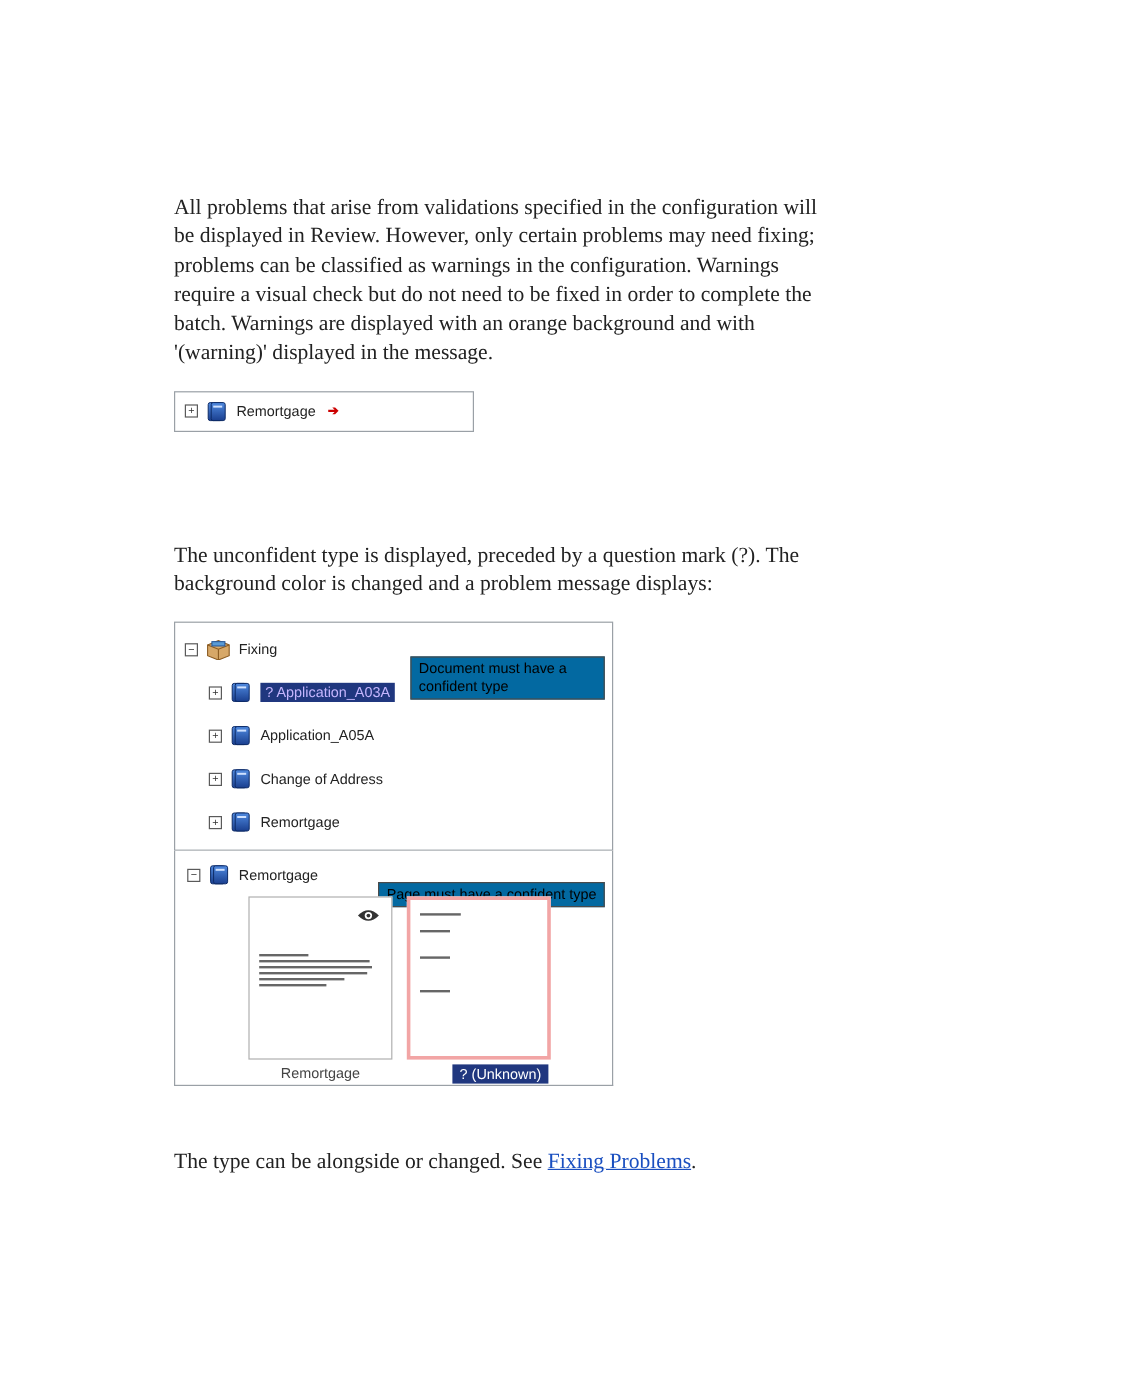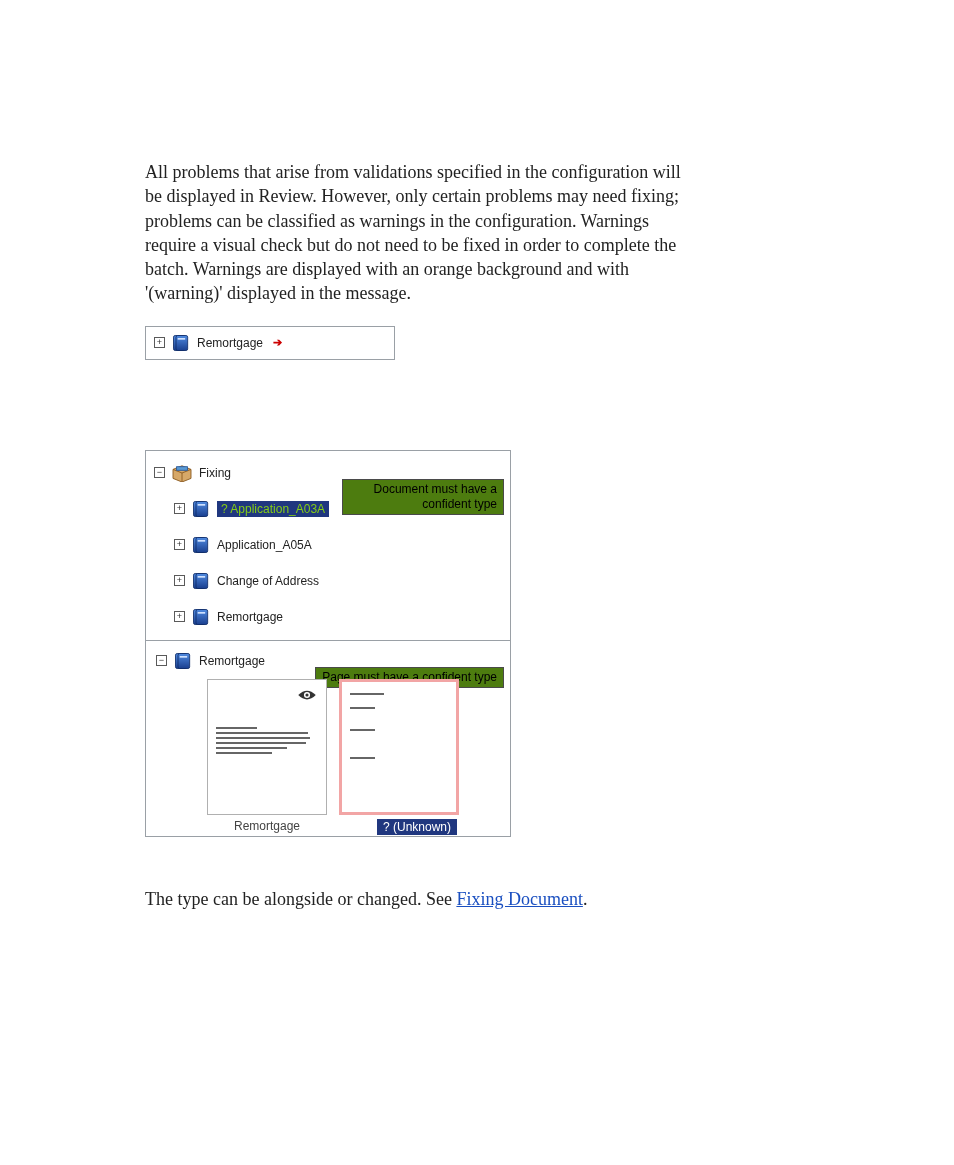--- a/index.html
+++ b/index.html
@@ -67,40 +67,39 @@
     width: 366px;
     margin-bottom: 50px;
   }
   .shot2 {
     height: 191px;
     position: relative;
     padding: 4px 6px;
   }
   .tooltip {
     position: absolute;
-    background: #4d7c0f;
+    background: #0369a1;
     border: 1px solid #4a4a4a;
     font-family: "Segoe UI", Tahoma, Arial, sans-serif;
     font-size: 12px;
     padding: 2px 6px;
     line-height: 1.25;
     color: #000;
-    text-align: right;
   }
   .tree-row {
     display: flex;
     align-items: center;
     gap: 6px;
     height: 36px;
   }
   .tree-row.indent { padding-left: 22px; }
   .tree-row.root { padding-left: 2px; }
   .sel {
     background: #20377f;
-    color: #84cc16;
+    color: #c4b5fd;
     padding: 1px 4px;
   }
   
   .shot3 {
     height: 196px;
     position: relative;
     padding: 6px 8px 2px 8px;
     border-top: none;
     overflow: hidden;
   }
@@ -191,20 +190,21 @@
     <span class="expand-box">+</span>
     <span class="doc-icon">
       <svg width="20" height="22">
           <use href="#sym-book"></use>
         </svg>
     </span>
     <span class="label-ui">Remortgage</span>
     <span class="red-arrow">➔</span>
   </div>
 
+  <p class="para">The unconfident type is displayed, preceded by a question mark (?). The background color is changed and a problem message displays:</p>
 
   <div class="shot-block">
 
     <div class="shot shot2">
       <div class="tooltip" style="top:28px; right:6px; width:148px;">Document must have a confident type</div>
 
       <div class="tree-row root">
         <span class="expand-box">−</span>
         <span class="open-box-icon">
           <svg width="22" height="18">
@@ -281,16 +281,16 @@
             <div style="height:20px"></div>
             <div class="sq-line" style="width:25%"></div>
           </div>
           <div class="caption-sel">? (Unknown)</div>
         </div>
       </div>
     </div>
   </div>
 
   <p class="para">
-    <span>The type can be alongside or changed. See </span><a href="#" class="link">Fixing Document</a><span>.</span>
+    <span>The type can be alongside or changed. See </span><a href="#" class="link">Fixing Problems</a><span>.</span>
   </p>
 
 </div>
 
 </body></html>

